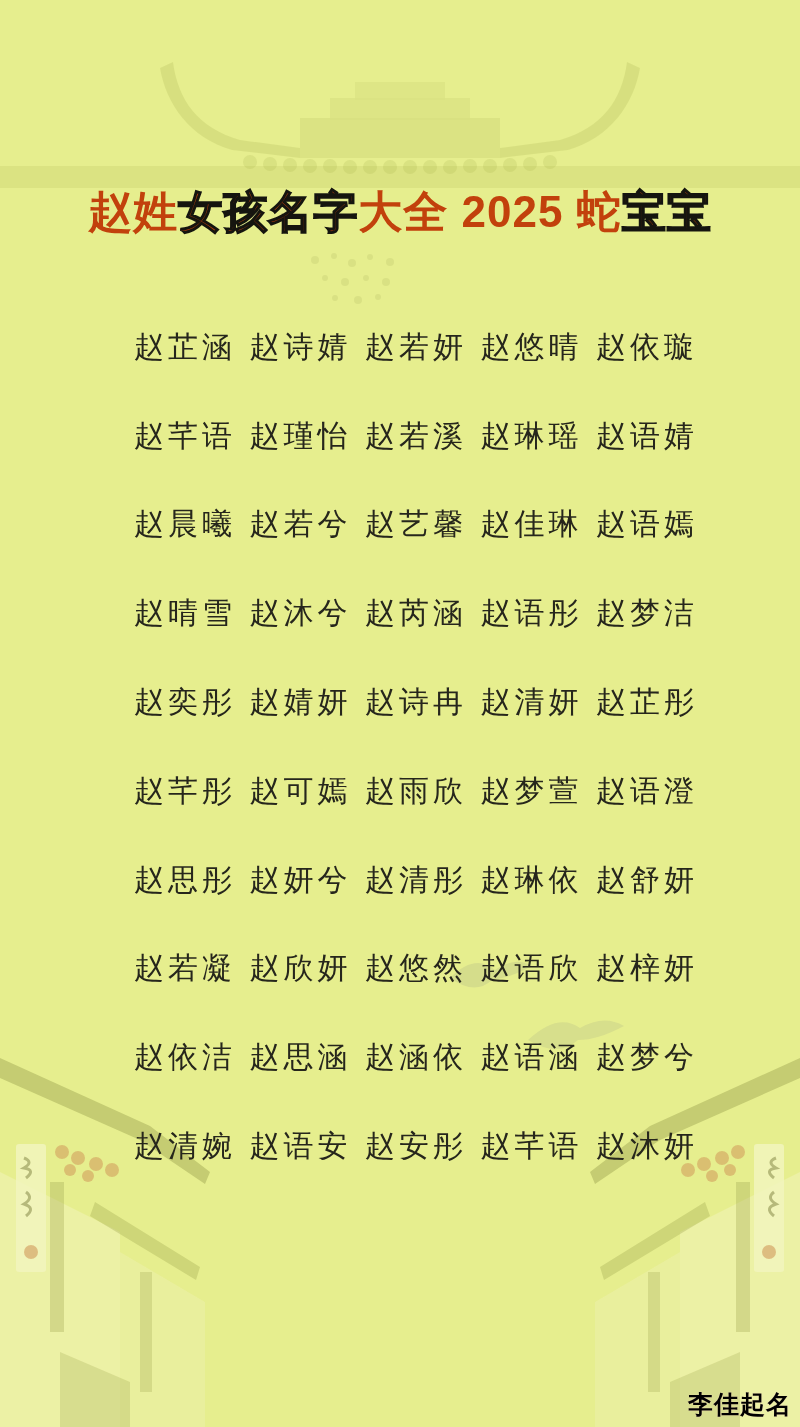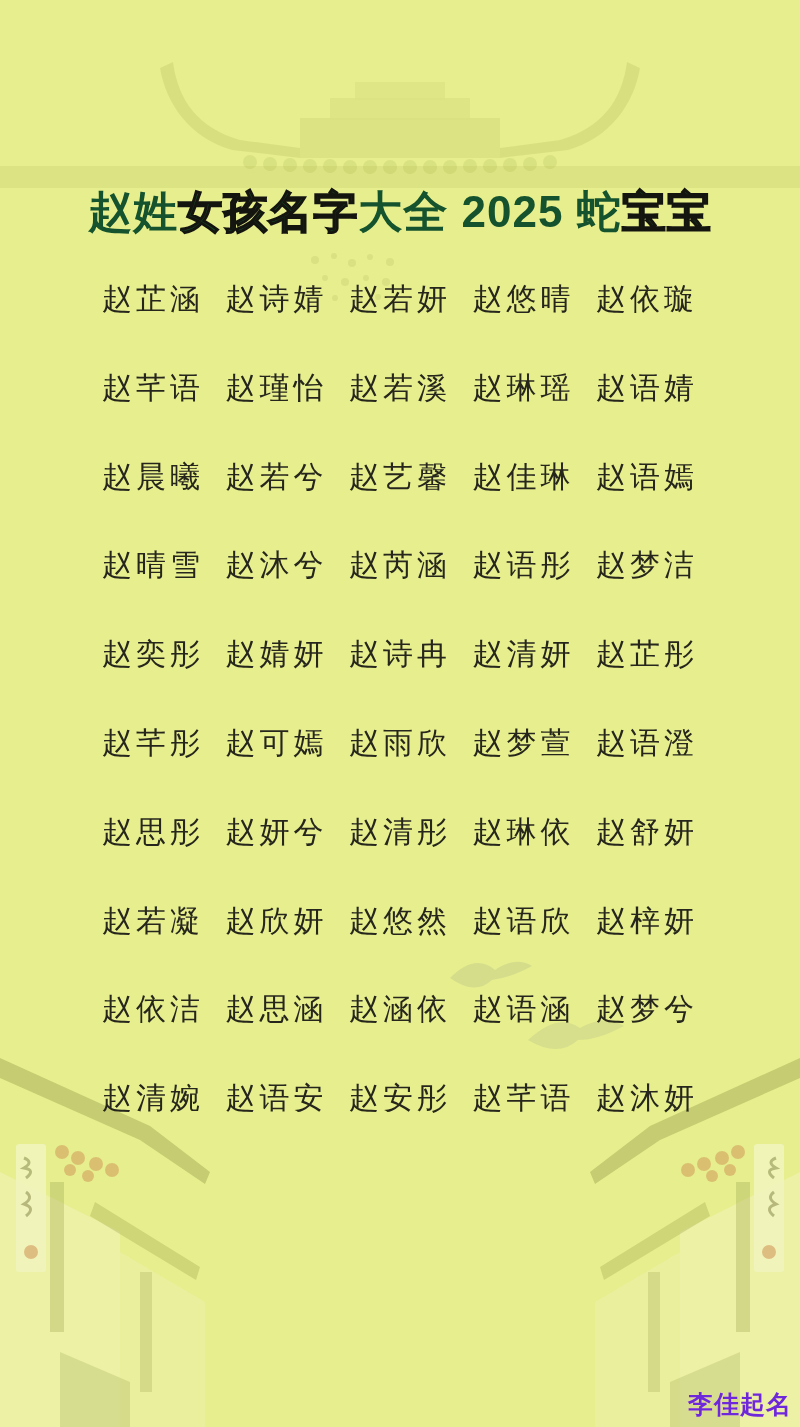--- a/index.html
+++ b/index.html
@@ -17,44 +17,44 @@
   .decor-alley{bottom:0;width:225px;height:375px;opacity:.55;}
   .decor-alley.left{left:0;}
   .decor-alley.right{right:0;transform:scaleX(-1);}
   .decor-crane1{left:440px;top:948px;width:100px;height:60px;opacity:.5;}
   .decor-crane2{left:520px;top:1000px;width:110px;height:70px;opacity:.45;}
   .decor-speckle{left:300px;top:248px;width:130px;height:60px;opacity:.10;}
 
   
   .title{
     position:absolute;left:0;top:186px;width:800px;
-    text-align:center;color:#14532d;
+    text-align:center;color:#c2410c;
     font-size:44px;line-height:52px;letter-spacing:1px;
     white-space:nowrap;
   }
   .title .seg-bold{font-weight:700;}
   .title .seg-black{font-weight:900;-webkit-text-stroke:1.6px #15150f;}
 
   
   .names-grid{
     position:absolute;left:102px;top:279px;width:596px;height:888px;
     display:flex;flex-direction:column;
   }
   .name-row{
-    flex:1 1 auto;display:flex;justify-content:space-between;align-items:flex-start;
+    flex:1 1 auto;display:flex;justify-content:space-between;align-items:flex-end;margin-left:32px;
   }
   .name-item{
     font-family:"Liberation Serif","DejaVu Serif",serif;
     font-size:30px;color:#26261c;letter-spacing:4px;white-space:nowrap;
   }
 
   
   .watermark{
     position:absolute;right:8px;bottom:6px;
-    font-size:25px;font-weight:900;color:#6d28d9;
+    font-size:25px;font-weight:900;color:#000000;
     letter-spacing:1px;
     text-shadow:0 0 1px #ffd9c2;
     font-family:"Liberation Sans", sans-serif;
   }
 </style>
 </head>
 <body>
 
 <div class="page">
 

